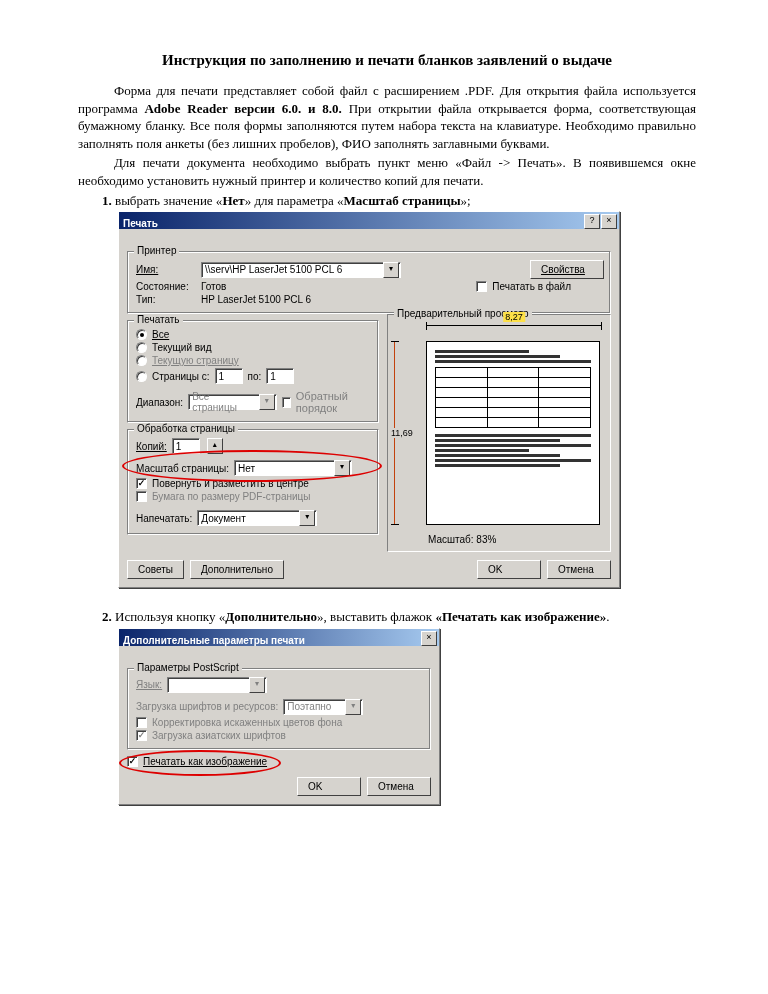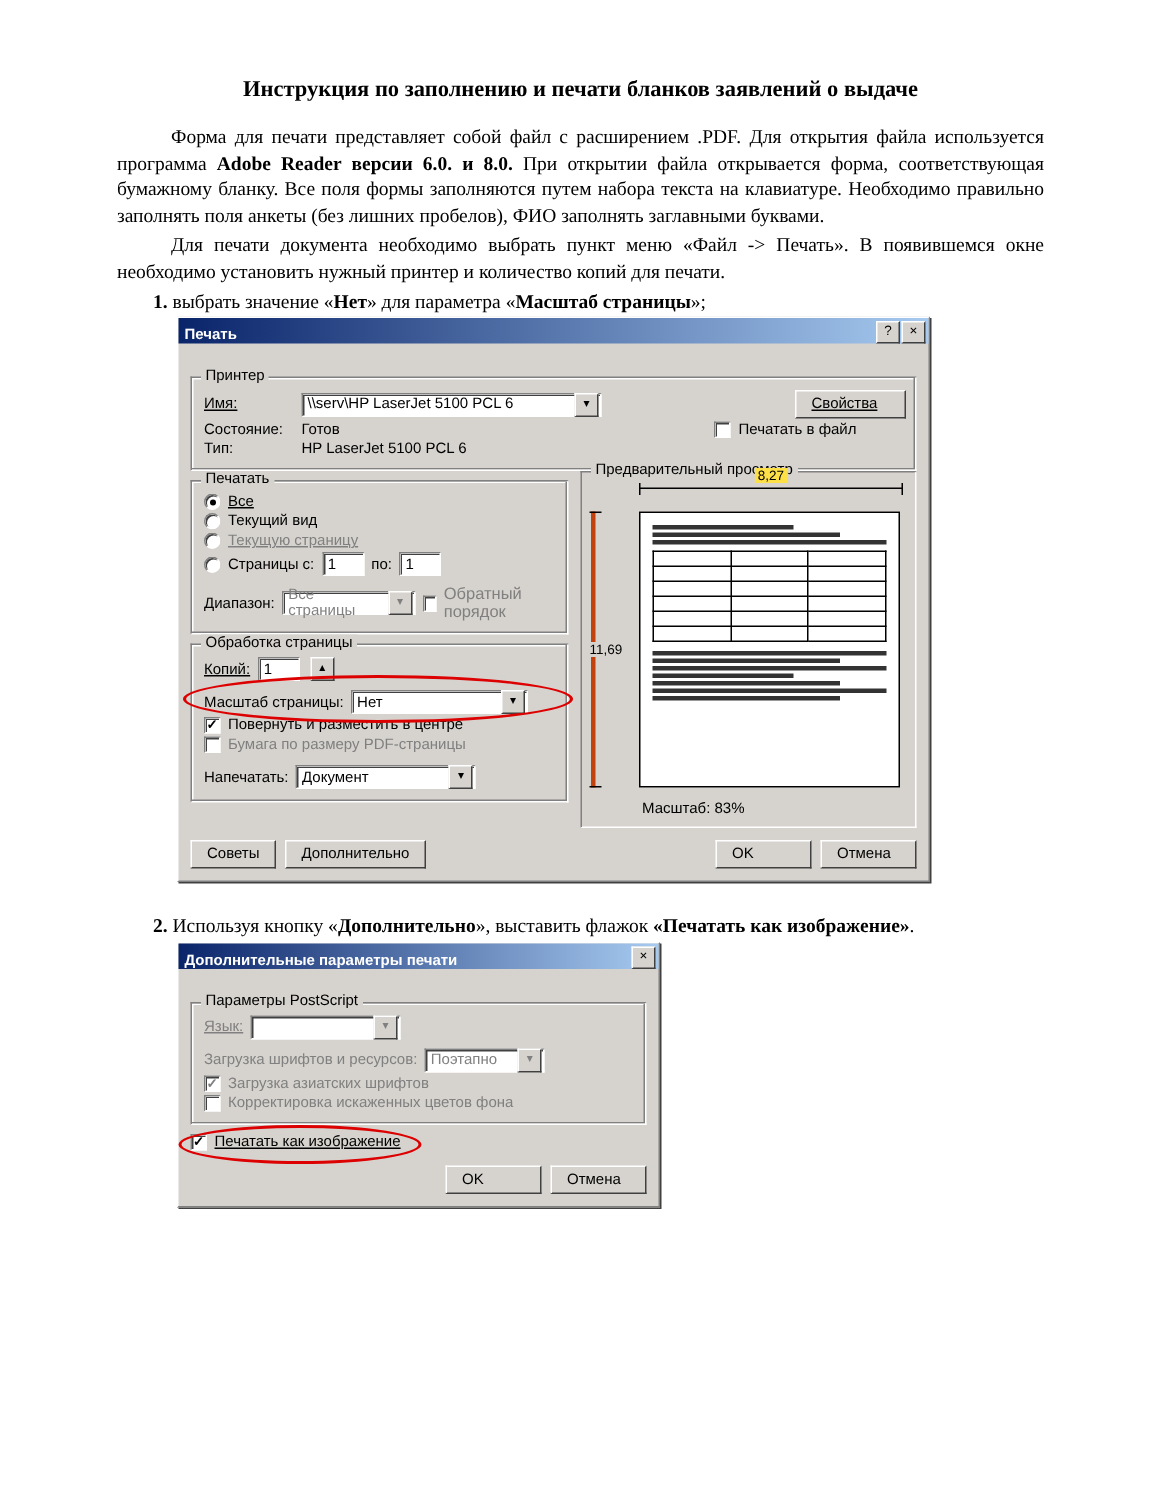--- a/index.html
+++ b/index.html
@@ -31,21 +31,21 @@
   .dis{color:#808080}
   .cols{display:flex;gap:8px}
   .colL{flex:0 0 252px}
   .colR{flex:1}
   .preview{border:1px solid #808080;border-right-color:#fff;border-bottom-color:#fff;padding:4px 6px 6px;position:relative;height:238px;box-sizing:border-box}
   .preview-title{position:absolute;top:-7px;left:6px;background:#d6d3ce;padding:0 3px;font-size:10px}
   .ruler-h{position:absolute;top:10px;left:38px;right:8px;height:14px;border-top:1px solid #000}
   .ruler-h::before,.ruler-h::after{content:"";position:absolute;top:-4px;width:1px;height:8px;background:#000}
   .ruler-h::before{left:0}.ruler-h::after{right:0}
   .ruler-h-label{position:absolute;top:-14px;left:50%;transform:translateX(-50%);font-size:9px;background:#fde047;padding:0 2px}
-  .ruler-v{position:absolute;top:26px;bottom:26px;left:6px;width:28px;border-left:3px solid #c2410c}
+  .ruler-v{position:absolute;top:26px;bottom:26px;left:6px;width:28px;border-left:1px solid #c2410c}
   .ruler-v::before,.ruler-v::after{content:"";position:absolute;left:-4px;height:1px;width:8px;background:#000}
   .ruler-v::before{top:0}.ruler-v::after{bottom:0}
   .ruler-v-label{position:absolute;top:50%;left:-4px;transform:translateY(-50%);font-size:9px;background:#d6d3ce}
   .pg{position:absolute;top:26px;left:38px;right:10px;bottom:26px;border:1px solid #000;background:#fff;padding:6px 8px;box-sizing:border-box}
   .pg .tl{height:3px;background:#000;margin:2px 0;opacity:.8}
   .pg .tl.s{width:60%}.pg .tl.m{width:80%}
   .pg table{width:100%;border-collapse:collapse;margin-top:4px}
   .pg td{border:1px solid #000;height:7px}
   .zoom{position:absolute;bottom:6px;left:40px;font-size:10px}
   .circle{position:absolute;border:2px solid #d00;border-radius:50%;pointer-events:none}
@@ -273,26 +273,26 @@
             </div>
         </div>
         <div class="row dis" style="margin-top:6px">
           <span>Загрузка шрифтов и ресурсов:</span>
           <div class="dd" style="width:80px">
               <span>Поэтапно</span>
               <div class="dd-arrow">▾</div>
             </div>
         </div>
         <div class="row dis">
+            <span class="cb"></span>
+            <span>Корректировка искаженных цветов фона</span>
+          </div>
+        <div class="row dis">
             <span class="cb sel"></span>
             <span>Загрузка азиатских шрифтов</span>
-          </div>
-        <div class="row dis">
-            <span class="cb"></span>
-            <span>Корректировка искаженных цветов фона</span>
           </div>
       </div>
       <div class="row" style="margin-top:6px;position:relative">
         <span class="cb sel"></span>
         <span class="under">Печатать как изображение</span>
         <div class="circle" style="top:-6px;left:-8px;width:158px;height:22px"></div>
       </div>
       <div class="foot" style="justify-content:flex-end;margin-top:10px">
         <div class="foot-r">
           <div class="btn" style="width:64px">OK</div>

